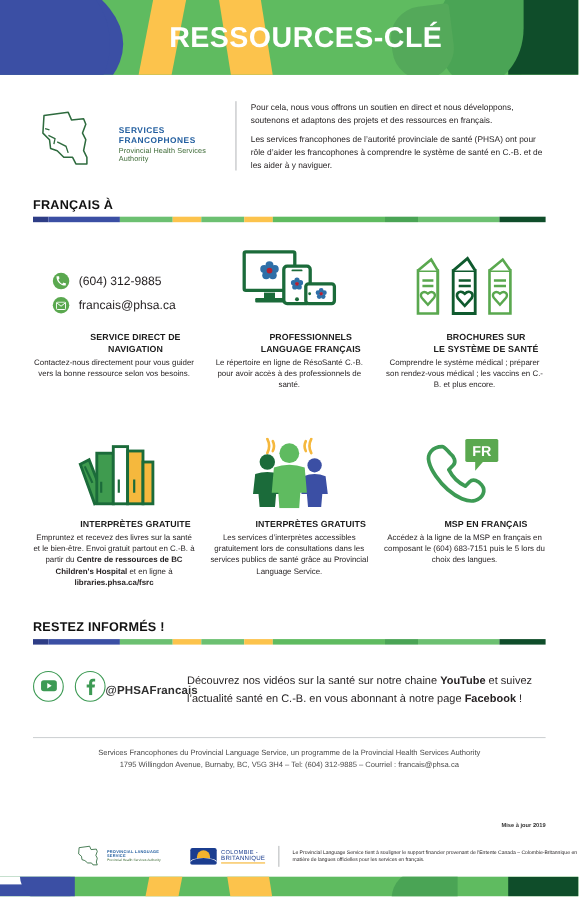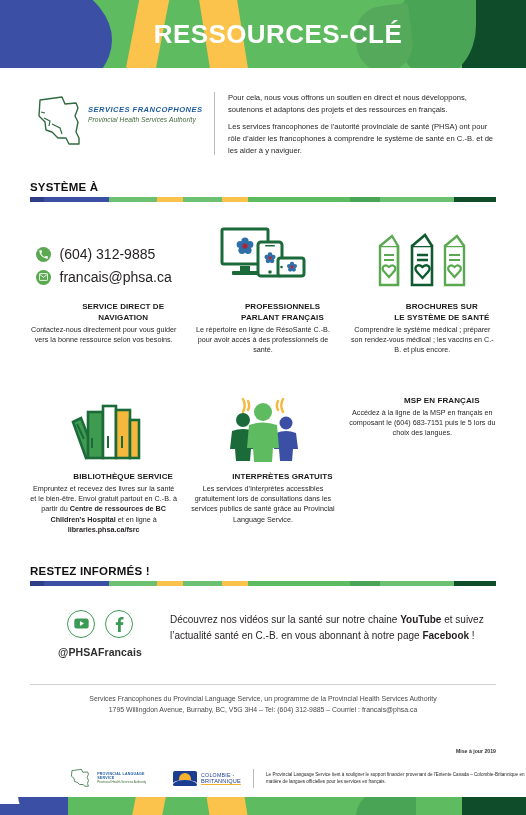--- a/index.html
+++ b/index.html
@@ -44,21 +44,21 @@
   }
   .banner-title {
     position:absolute; left:15px; top:0; width:526px; height:68px;
     display:flex; align-items:center; justify-content:center;
     color:#ffffff; font-size:26px; font-weight:bold; letter-spacing:0.4px;
     z-index:5;
   }
 
   
   .intro { display:flex; padding:22px 26px 0 32px; }
-  .logo-block { width:182px; display:flex; align-items:flex-start; gap:0; padding-top:4px;font-style:italic; }
+  .logo-block { width:182px; display:flex; align-items:center; gap:20px; padding-top:4px; }
   .bc-map { width:56px; height:54px; flex:none; }
   .logo-text { padding-top:11px; }
   .logo-l1 { font-size:7.6px; font-weight:bold; color:#1f5c9e; letter-spacing:0.45px; }
   .logo-l2 { font-size:6.6px; color:#3d6a36; letter-spacing:0.1px; margin-top:2px; }
   .intro-rule { width:1px; background:#b9bcbe; margin:2px 13px 2px 0; align-self:stretch; }
   .intro-text { flex:1; font-size:7.6px; line-height:1.62; color:#231f20; padding-top:2px; }
   .intro-text p { margin:0; }
   .intro-text p + p { margin-top:4px; }
 
   
@@ -73,25 +73,25 @@
   .art { height:76px; display:flex; align-items:flex-end; justify-content:center; }
   .card-title { font-size:8px; font-weight:bold; text-align:center; line-height:1.28; margin-top:10px; color:#1a1a1a; letter-spacing:0.1px;margin-left:39px;}
   .card-body { font-size:7.2px; text-align:center; line-height:1.42; margin-top:2px; color:#231f20; padding:0 6px; }
   .card-body b { font-weight:bold; }
 
   
   .contact-list { padding-top:14px; }
   .crow { display:flex; align-items:center; gap:9px; margin-bottom:7px; }
   .cbadge { width:15px; height:15px; border-radius:50%; background:#5aa84f; display:flex; align-items:center; justify-content:center; flex:none; }
   .cbadge svg { display:block; }
-  .ctext { font-size:14px; color:#231f20; }
+  .ctext { font-size:11px; color:#231f20; }
 
   
   .social-wrap { display:flex; padding:0 30px; align-items:flex-start; }
-  .social-left { width:140px; display:flex; flex-direction:column; align-items:center; padding-top:6px; }
+  .social-left { width:140px; display:flex; flex-direction:row; align-items:center; padding-top:6px; }
   .social-icons { display:flex; gap:10px; }
   .sbtn { width:28px; height:28px; border-radius:50%; border:1.6px solid #3d9a54; display:flex; align-items:center; justify-content:center; }
   .handle { font-size:10.5px; font-weight:bold; color:#2f2f2f; margin-top:8px; letter-spacing:0.1px; }
   .social-text { flex:1; font-size:10px; line-height:1.62; color:#231f20; padding-top:8px; }
   .social-text b { font-weight:bold; }
 
   
   .foot-rule { width:466px; height:1px; background:#cfd2d4; margin:0 auto; }
   .foot-addr { text-align:center; font-size:6.9px; line-height:1.55; color:#4a4a4a; padding:9px 0 0; }
   .updated { text-align:right; font-size:5.2px; font-weight:bold; color:#333; padding:0 30px 3px 0; }
@@ -150,21 +150,21 @@
       </div>
     </div>
     <div class="intro-rule"></div>
     <div class="intro-text">
       <p>Pour cela, nous vous offrons un soutien en direct et nous développons, soutenons et adaptons des projets et des ressources en français.</p>
       <p>Les services francophones de l’autorité provinciale de santé (PHSA) ont pour rôle d’aider les francophones à comprendre le système de santé en C.-B. et de les aider à y naviguer.</p>
     </div>
   </div>
 
   <div class="sect" style="margin-top:24px;">
-    <div class="sect-title">SYSTÈME À</div>
+    <div class="sect-title">FRANÇAIS À</div>
     <div class="rule">
       <span style="width:14px;background:#2e3d86;"></span>
       <span style="width:65px;background:#3b4fa4;"></span>
       <span style="width:48px;background:#6cc071;"></span>
       <span style="width:26px;background:#fcc34c;"></span>
       <span style="width:39px;background:#6cc071;"></span>
       <span style="width:26px;background:#fcc34c;"></span>
       <span style="width:102px;background:#5fbb60;"></span>
       <span style="width:30px;background:#4aa455;"></span>
       <span style="width:74px;background:#6cc071;"></span>
@@ -242,21 +242,21 @@
                 <circle cx="3" cy="4.3" r="3.6"></circle>
                 <circle cx="-3" cy="4.3" r="3.6"></circle>
                 <circle cx="-4.8" cy="-1.5" r="3.6"></circle>
               </g>
             <circle cx="0" cy="0" r="2.6" fill="#b22234"></circle>
           </g>
         </svg>
       </div>
       <div class="card-title">
         <div>PROFESSIONNELS</div>
-        <div>PARLANT FRANÇAIS</div>
+        <div>LANGUAGE FRANÇAIS</div>
       </div>
       <div class="card-body">Le répertoire en ligne de RésoSanté C.-B. pour avoir accès à des professionnels de santé.</div>
     </div>
 
     <div class="col">
       <div class="art">
         <svg width="92" height="62" viewBox="0 0 92 62">
           <g stroke="#5aa84f" stroke-width="2.4" fill="#fff">
             <path d="M4 16 L22 16 L22 55 L4 55 Z"></path>
             <path d="M22 16 L22 55"></path>
@@ -307,21 +307,21 @@
             <rect x="66" y="22" width="9" height="38" fill="#f5b83d"></rect>
           </g>
           <g stroke="#1b6b3a" stroke-width="2" fill="none">
             <path d="M13 26 L20 41"></path>
             <path d="M28 40 L28 50"></path>
             <path d="M44 38 L44 50"></path>
             <path d="M58 38 L58 50"></path>
           </g>
         </svg>
       </div>
-      <div class="card-title">BIBLIOTHÈQUE SERVICE</div>
+      <div class="card-title">INTERPRÈTES GRATUITE</div>
       <div class="card-body"><span>Empruntez et recevez des livres sur la santé et le bien-être. Envoi gratuit partout en C.-B. à partir du </span><b>Centre de ressources de BC Children's Hospital</b><span> et en ligne à </span><b>libraries.phsa.ca/fsrc</b></div>
     </div>
 
     <div class="col">
       <div class="art">
         <svg width="90" height="64" viewBox="0 0 90 64">
 
           <g stroke="#f5b83d" stroke-width="2.4" fill="none" stroke-linecap="round">
             <path d="M30 12 a10 10 0 0 0 0 -9"></path>
             <path d="M25 14 a14 14 0 0 0 0 -13"></path>
@@ -343,20 +343,28 @@
             <circle cx="45" cy="14" r="9"></circle>
             <path d="M31 27 q14 -5 28 0 l2 23 -6 0 -1 14 -18 0 -1 -14 -6 0 z"></path>
           </g>
         </svg>
       </div>
       <div class="card-title">INTERPRÈTES GRATUITS</div>
       <div class="card-body">Les services d’interprètes accessibles gratuitement lors de consultations dans les services publics de santé grâce au Provincial Language Service.</div>
     </div>
 
     <div class="col">
+      <div class="art">
+        <svg width="88" height="66" viewBox="0 0 88 66">
+          <path d="M24 10 c-9 0 -14 7 -12 14 c2 8 9 18 17 25 c8 7 18 12 25 10 c7 -2 10 -9 6 -14 c-3 -4 -8 -6 -11 -3 l-4 4 c-6 -3 -12 -9 -15 -15 l4 -4 c3 -3 1 -8 -3 -11 c-2 -2 -5 -6 -7 -6 z" fill="none" stroke="#3d9a54" stroke-width="3.4" stroke-linejoin="round"></path>
+          <rect x="45" y="3" width="30" height="21" rx="1.5" fill="#5aa84f"></rect>
+          <path d="M54 24 L54 32 L61 24 Z" fill="#5aa84f"></path>
+          <text x="60" y="18.5" font-family="Liberation Sans, sans-serif" font-size="13" font-weight="bold" fill="#fff" text-anchor="middle">FR</text>
+        </svg>
+      </div>
       <div class="card-title">MSP EN FRANÇAIS</div>
       <div class="card-body">Accédez à la ligne de la MSP en français en composant le (604) 683-7151 puis le 5 lors du choix des langues.</div>
     </div>
   </div>
 
   <div class="sect" style="margin-top:30px;">
     <div class="sect-title">RESTEZ INFORMÉS !</div>
     <div class="rule">
       <span style="width:14px;background:#2e3d86;"></span>
       <span style="width:65px;background:#3b4fa4;"></span>

